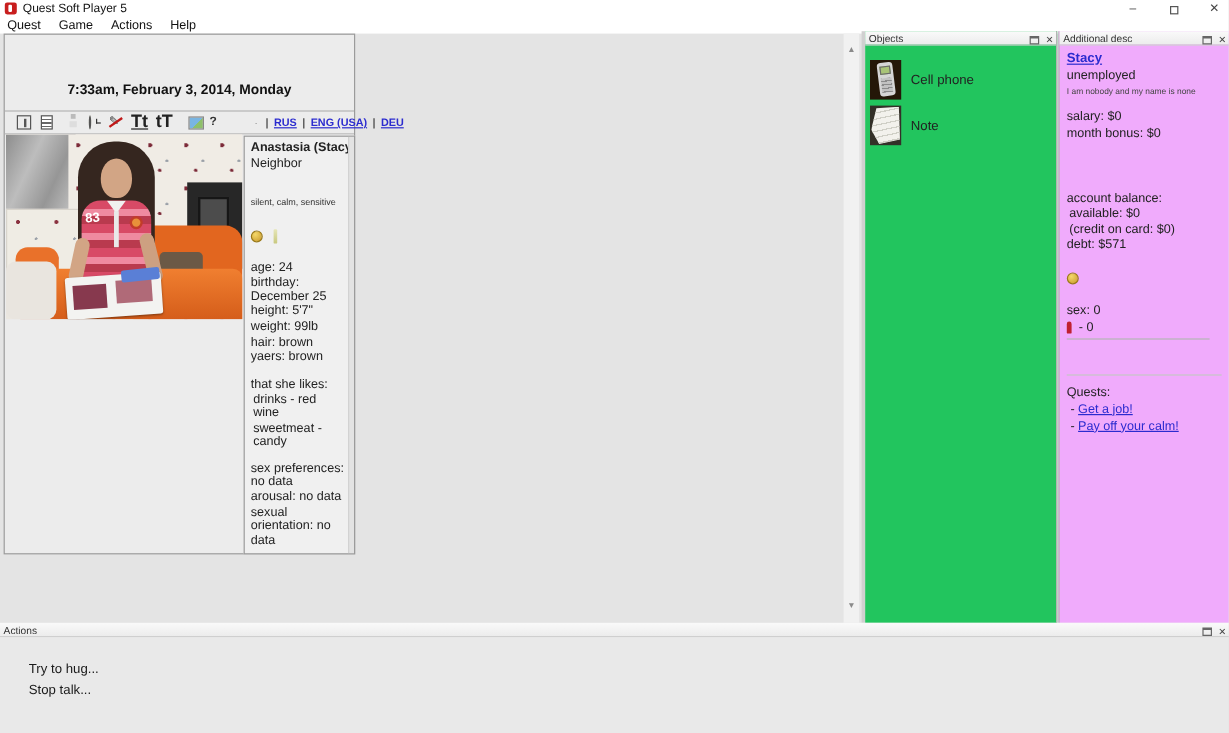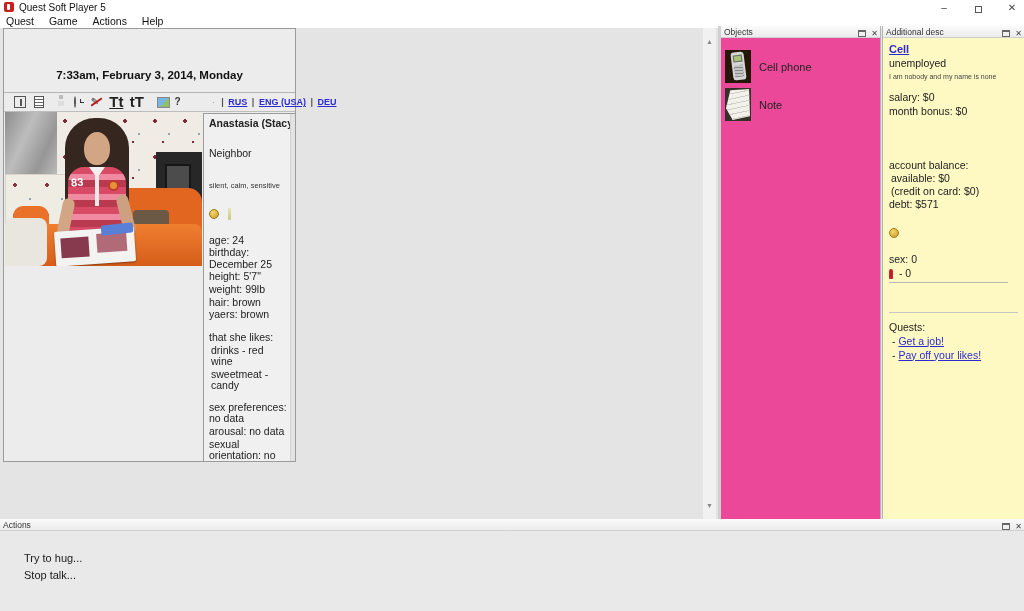--- a/index.html
+++ b/index.html
@@ -89,21 +89,21 @@
   .ph-mag { left:50px; top:117px; width:80px; height:35px; background:#f3f3f1; border-radius:2px; transform:rotate(-4deg); box-shadow:0 1px 2px rgba(0,0,0,.4); }
   .ph-mag-img1 { left:6px; top:7px; width:28px; height:20px; background:#87394e; position:absolute; }
   .ph-mag-img2 { left:42px; top:5px; width:30px; height:19px; background:#b06a78; position:absolute; }
   .ph-mag-blue { left:96px; top:112px; width:32px; height:10px; background:#5a7fd6; border-radius:2px; transform:rotate(-6deg); }
 
   
   .char-panel { left:199px; top:84px; width:93px; height:349px; background:#f0f0f0; border:1px solid #9b9b9b;
      padding:4px 8px 4px 5px; font-size:10.5px; line-height:11.5px; color:#222; overflow:hidden; }
   .char-scroll { right:0; top:0; width:5px; height:347px; background:#e3e3e3; border-left:1px solid #d2d2d2; }
   .c-name { font-weight:bold; font-size:10.5px; white-space:nowrap; }
-  .c-role { margin-top:18px; }
+  .c-role { margin-top:1px; }
   .c-traits { font-size:7.5px; color:#333; margin-top:21px; }
   .c-icons { margin-top:16px; height:13px; }
   .mood-ball { display:inline-block; width:10px; height:10px; border-radius:50%;
      background:radial-gradient(circle at 35% 30%, #f4d86a, #c9992b); border:1px solid #9a7a1a; vertical-align:middle; }
   .drink-glass { display:inline-block; width:3px; height:12px; background:linear-gradient(#e6e6b8,#c8c87e); margin-left:6px; vertical-align:middle; border-radius:1px; }
   .c-stats { margin-top:14px; }
   .c-line { margin-top:1.2px; }
   .c-likes { margin-top:11px; }
   .c-likes .ind { padding-left:2px; }
   .c-prefs { margin-top:10px; }
@@ -114,34 +114,34 @@
   .splitter { left:718px; top:26px; width:3px; height:493px; background:#d0d0d0; }
 
   
   .phead { height:12px; background:linear-gradient(#fafafa,#ececec); border-bottom:1px solid #cfcfcf;
      font-size:8.5px; color:#333; line-height:12px; padding-left:3px; position:relative; }
   .phead-icons { position:absolute; right:2px; top:1px; }
   .mini-float { display:inline-block; width:8px; height:7px; border:1px solid #666; border-top:2px solid #666; vertical-align:middle; }
   .mini-close { display:inline-block; font-size:8px; color:#444; margin-left:3px; vertical-align:middle; line-height:9px; }
 
   
-  .objects-panel { left:721px; top:26px; width:160px; height:493px; background:#ec4899; border-right:1px solid #b3b3b3; }
+  .objects-panel { left:721px; top:26px; width:160px; height:493px; background:#22c55e; border-right:1px solid #b3b3b3; }
   .obj-item { left:4px; width:150px; height:40px; }
   .obj-img { left:0; top:0; width:26px; height:33px; background:#241708; overflow:hidden; }
   .obj-label { left:34px; top:11px; font-size:11px; color:#222; }
   .phone-body { position:absolute; left:7px; top:2px; width:13px; height:28px; background:#d6d6d6; border-radius:3px; transform:rotate(-7deg); }
   .phone-screen { position:absolute; left:2px; top:3px; width:9px; height:7px; background:#a9c478; border:1px solid #6a6a6a; }
   .phone-keys { position:absolute; left:2px; top:13px; width:9px; height:12px; background:repeating-linear-gradient(#c2c2c2 0 2px, #8b8b8b 2px 3px); }
   .note-img { background:#333028 !important; }
   .note-paper { position:absolute; left:1px; top:1px; width:24px; height:31px; background:#f2f1ec;
      clip-path:polygon(18% 4%, 96% 0, 100% 88%, 28% 100%, 0 62%);
      background-image:repeating-linear-gradient(-12deg, transparent 0 4px, #cfcfc6 4px 5px); }
 
   
-  .add-panel { left:882px; top:26px; width:142px; height:493px; background:#fef9c3; border-left:1px solid #b3b3b3; }
+  .add-panel { left:882px; top:26px; width:142px; height:493px; background:#f0abfc; border-left:1px solid #b3b3b3; }
   .add-body { left:0; top:12px; width:141px; padding:6px 6px 0 6px; font-size:10.5px; line-height:11.5px; color:#222; }
   .a-name { font-weight:bold; font-size:11px; color:#2b2bcf; text-decoration:underline; }
   .a-occ { margin-top:2px; }
   .a-quote { font-size:7px; color:#444; margin-top:2px; }
   .a-salary { margin-top:9px; }
   .a-bonus { margin-top:3px; }
   .a-balance { margin-top:42px; }
   .a-ind { padding-left:2px; margin-top:1.5px; }
   .a-coin { margin-top:17px; height:12px; }
   .a-sex { margin-top:15px; }
@@ -294,21 +294,21 @@
 
 <div class="abs add-panel">
   <div class="phead">
     <span>Additional desc</span>
     <span class="phead-icons">
       <span class="mini-float"></span>
       <span class="mini-close">✕</span>
     </span>
   </div>
   <div class="abs add-body">
-    <div class="a-name">Cell</div>
+    <div class="a-name">Stacy</div>
     <div class="a-occ">unemployed</div>
     <div class="a-quote">I am nobody and my name is none</div>
     <div class="a-salary">salary: $0</div>
     <div class="a-bonus">month bonus: $0</div>
     <div class="a-balance">account balance:</div>
     <div class="a-ind">available: $0</div>
     <div class="a-ind">(credit on card: $0)</div>
     <div class="a-ind" style="padding-left:0;">debt: $571</div>
     <div class="a-coin">
       <span class="mood-ball"></span>
@@ -320,21 +320,21 @@
     </div>
     <div class="a-sexline"></div>
     <div class="a-divider"></div>
     <div class="a-quests-title">Quests:</div>
     <div class="a-quest">
       <span>-</span>
       <span class="quest-link">Get a job!</span>
     </div>
     <div class="a-quest">
       <span>-</span>
-      <span class="quest-link">Pay off your likes!</span>
+      <span class="quest-link">Pay off your calm!</span>
     </div>
   </div>
 </div>
 
 <div class="abs actions-head">
   <div class="phead">
     <span>Actions</span>
     <span class="phead-icons">
       <span class="mini-float"></span>
       <span class="mini-close">✕</span>

